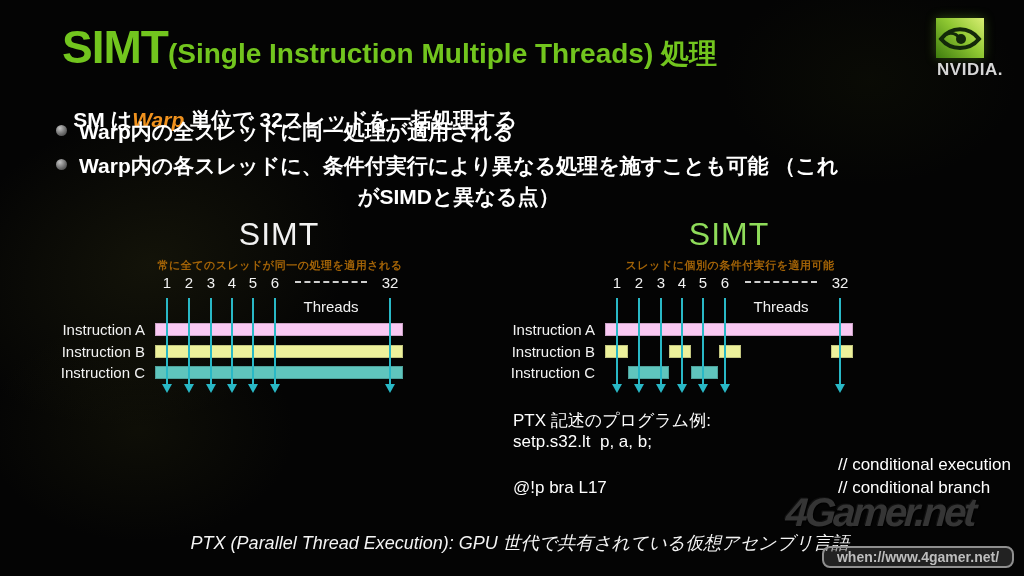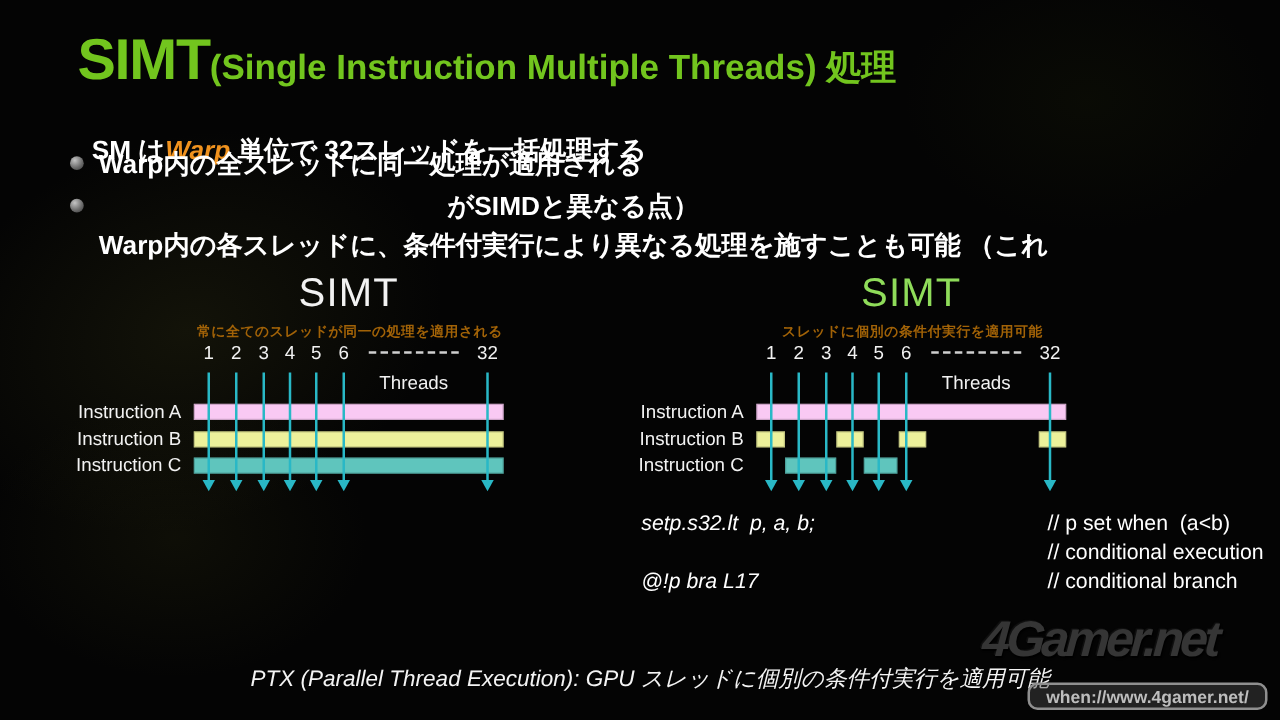--- a/index.html
+++ b/index.html
@@ -55,21 +55,21 @@
   .diagram .row-label{position:absolute;font-size:15px;color:#f2f2f2;text-align:right;}
   .diagram .seg{position:absolute;height:13px;z-index:1;box-shadow:inset 0 0 0 1px rgba(0,0,0,0.18);}
   .diagram .shaft{position:absolute;width:2px;z-index:3;}
   .diagram .head{position:absolute;width:0;height:0;z-index:3;
     border-left:5px solid transparent;border-right:5px solid transparent;}
 
   
   .ptx{left:513px;top:409px;width:500px;font-size:17px;color:#fff;}
   .ptx-heading{height:23px;white-space:pre;}
   .ptx-line{position:relative;height:23px;}
-  .ptx-code{position:absolute;left:0;white-space:pre;font-style:italic;}
+  .ptx-code{position:absolute;left:0;white-space:pre;}
   .ptx-comment{position:absolute;left:325px;white-space:pre;}
 
   
   .footer-note{left:60px;top:531px;width:920px;text-align:center;
     font-size:18px;font-style:italic;color:#f4f4f4;z-index:2;}
 
   
   .gamer{left:780px;top:490px;width:244px;height:86px;z-index:4;}
   .gamer-logo{position:absolute;left:6px;top:0px;font-size:40px;font-weight:bold;font-style:italic;
     letter-spacing:-3px;color:#353535;text-shadow:1px 1px 1px #000, -1px -1px 1px #4a4a4a33;
@@ -83,37 +83,47 @@
 
 <div class="slide">
   <div class="bg-swirl bg-a"></div>
   <div class="bg-swirl bg-b"></div>
   <div class="bg-swirl bg-c"></div>
 
   <div class="layer title-row">
     <span class="title-main">SIMT</span><span class="title-paren">(Single Instruction Multiple Threads)</span><span class="title-suffix"> 処理</span>
   </div>
 
+  <div class="layer nv">
+    <div class="nv-square">
+      <svg width="48" height="40" viewBox="0 0 48 40">
+        <path d="M5 21 C15 8 33 8 43 21 C33 33 15 33 5 21 Z" fill="none" stroke="#13290a" stroke-width="4"></path>
+        <path d="M24 21 C19 13 10 14 5 21" fill="none" stroke="#13290a" stroke-width="3"></path>
+        <circle cx="25" cy="21" r="5" fill="#13290a"></circle>
+      </svg>
+    </div>
+    <div class="nv-word">NVIDIA.</div>
+  </div>
 
   <div class="layer intro">
     <span>SM は</span><span class="warp">Warp</span><span> 単位で 32スレッドを一括処理する</span>
   </div>
 
   <div class="layer bullets">
       <div class="bullet">
         <div class="bullet-dot"></div>
         <div class="bullet-text">
           <div>Warp内の全スレッドに同一処理が適用される</div>
         </div>
       </div>
       <div class="bullet">
         <div class="bullet-dot"></div>
         <div class="bullet-text">
+          <div>Warp内の各スレッドに、条件付実行により異なる処理を施すことも可能 （これ</div>
           <div>がSIMDと異なる点）</div>
-          <div>Warp内の各スレッドに、条件付実行により異なる処理を施すことも可能 （これ</div>
         </div>
       </div>
     </div>
 
   <div class="diagram" id="dg-simd" style="left:40px;">
       <div class="dg-title" style="left: 115px; width: 248px; color: rgb(242, 242, 242);">SIMT</div>
       <div class="dg-sub" style="left: 90px; width: 300px;">常に全てのスレッドが同一の処理を適用される</div>
       <div class="num" style="left: 127px;">1</div>
       <div class="num" style="left: 149px;">2</div>
       <div class="num" style="left: 171px;">3</div>
@@ -176,34 +186,34 @@
       <div class="head" style="left: 187px; top: 164px; border-top: 9px solid rgb(41, 184, 198);"></div>
       <div class="shaft" style="left: 212px; top: 78px; height: 86px; background: rgb(41, 184, 198);"></div>
       <div class="head" style="left: 208px; top: 164px; border-top: 9px solid rgb(41, 184, 198);"></div>
       <div class="shaft" style="left: 234px; top: 78px; height: 86px; background: rgb(41, 184, 198);"></div>
       <div class="head" style="left: 230px; top: 164px; border-top: 9px solid rgb(41, 184, 198);"></div>
       <div class="shaft" style="left: 349px; top: 78px; height: 86px; background: rgb(41, 184, 198);"></div>
       <div class="head" style="left: 345px; top: 164px; border-top: 9px solid rgb(41, 184, 198);"></div>
     </div>
 
   <div class="layer ptx">
+    <div class="ptx-heading">PTX 記述のプログラム例:</div>
     <div id="ptx-lines">
         <div class="ptx-line">
           <span class="ptx-code">setp.s32.lt  p, a, b;</span>
-          <span class="ptx-comment">// p set when  (a&lt;b)</span>
         </div>
         <div class="ptx-line">
           <span class="ptx-comment">// conditional execution</span>
         </div>
         <div class="ptx-line">
           <span class="ptx-code">@!p bra L17</span>
           <span class="ptx-comment">// conditional branch</span>
         </div>
       </div>
   </div>
 
-  <div class="layer footer-note">PTX (Parallel Thread Execution): GPU スレッドに個別の条件付実行を適用可能</div>
+  <div class="layer footer-note">PTX (Parallel Thread Execution): GPU 世代で共有されている仮想アセンブリ言語</div>
 
   <div class="layer gamer">
     <div class="gamer-logo">4Gamer.net</div>
     <div class="gamer-url">when://www.4gamer.net/</div>
   </div>
 </div>
 
 </body></html>

